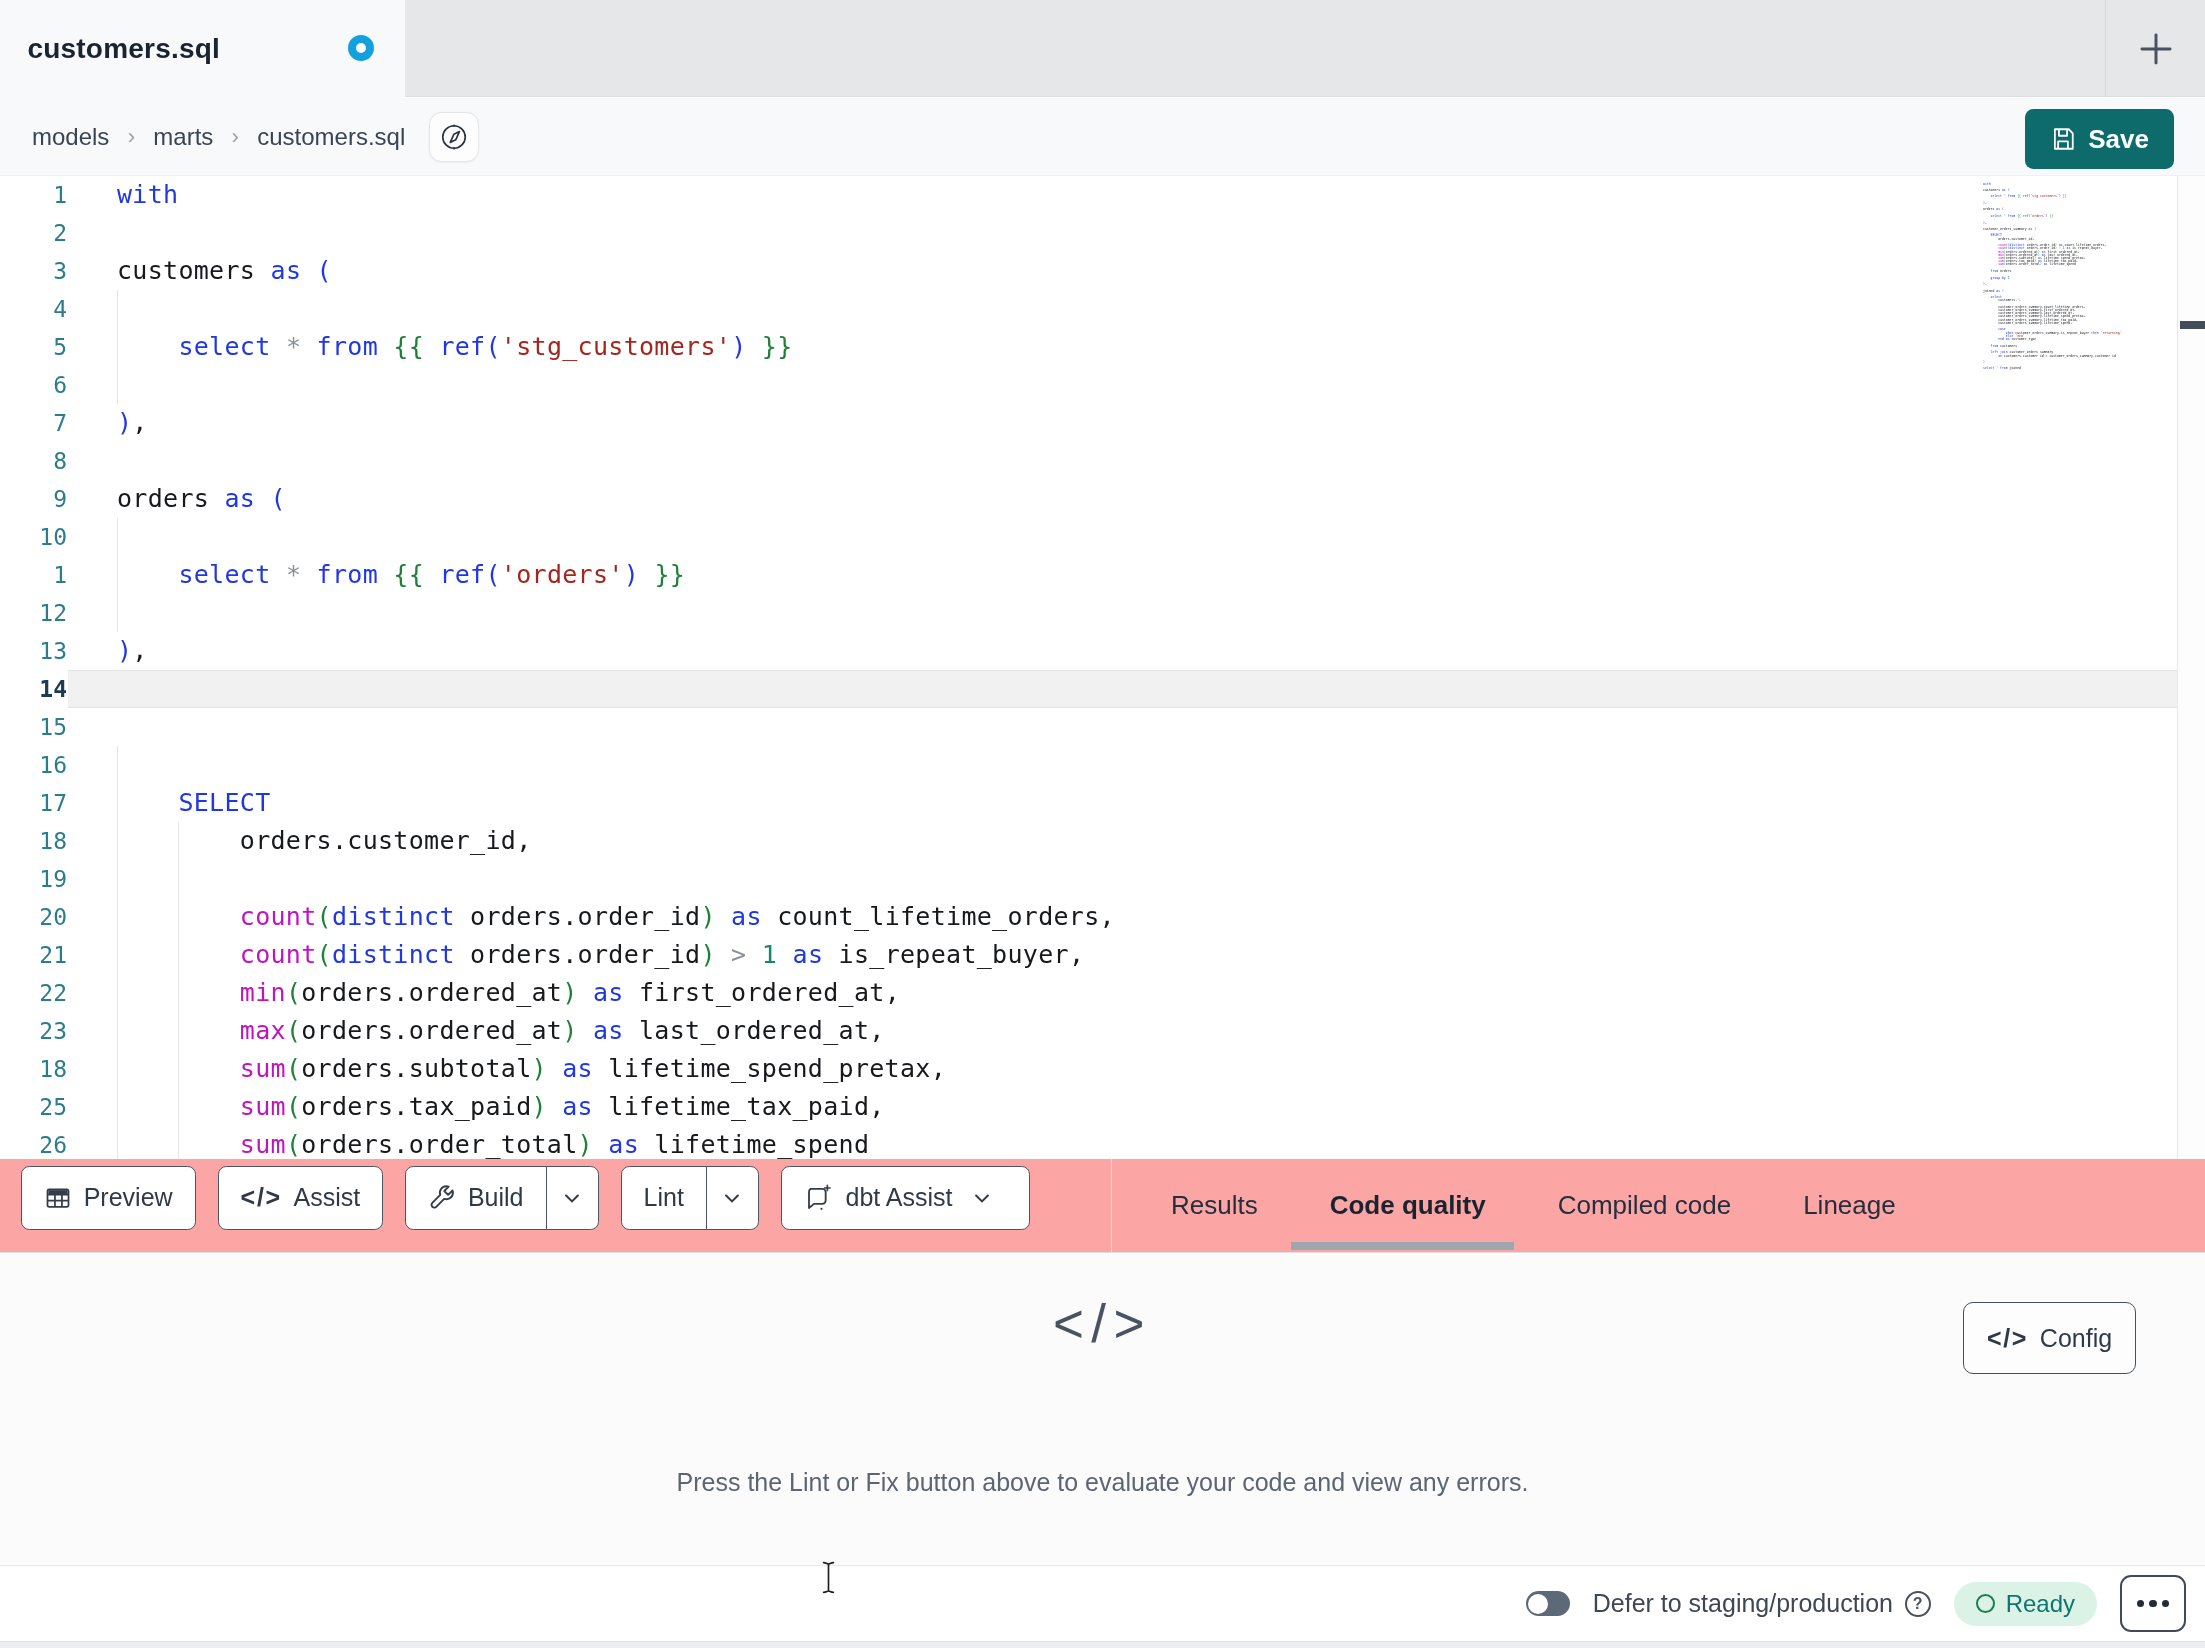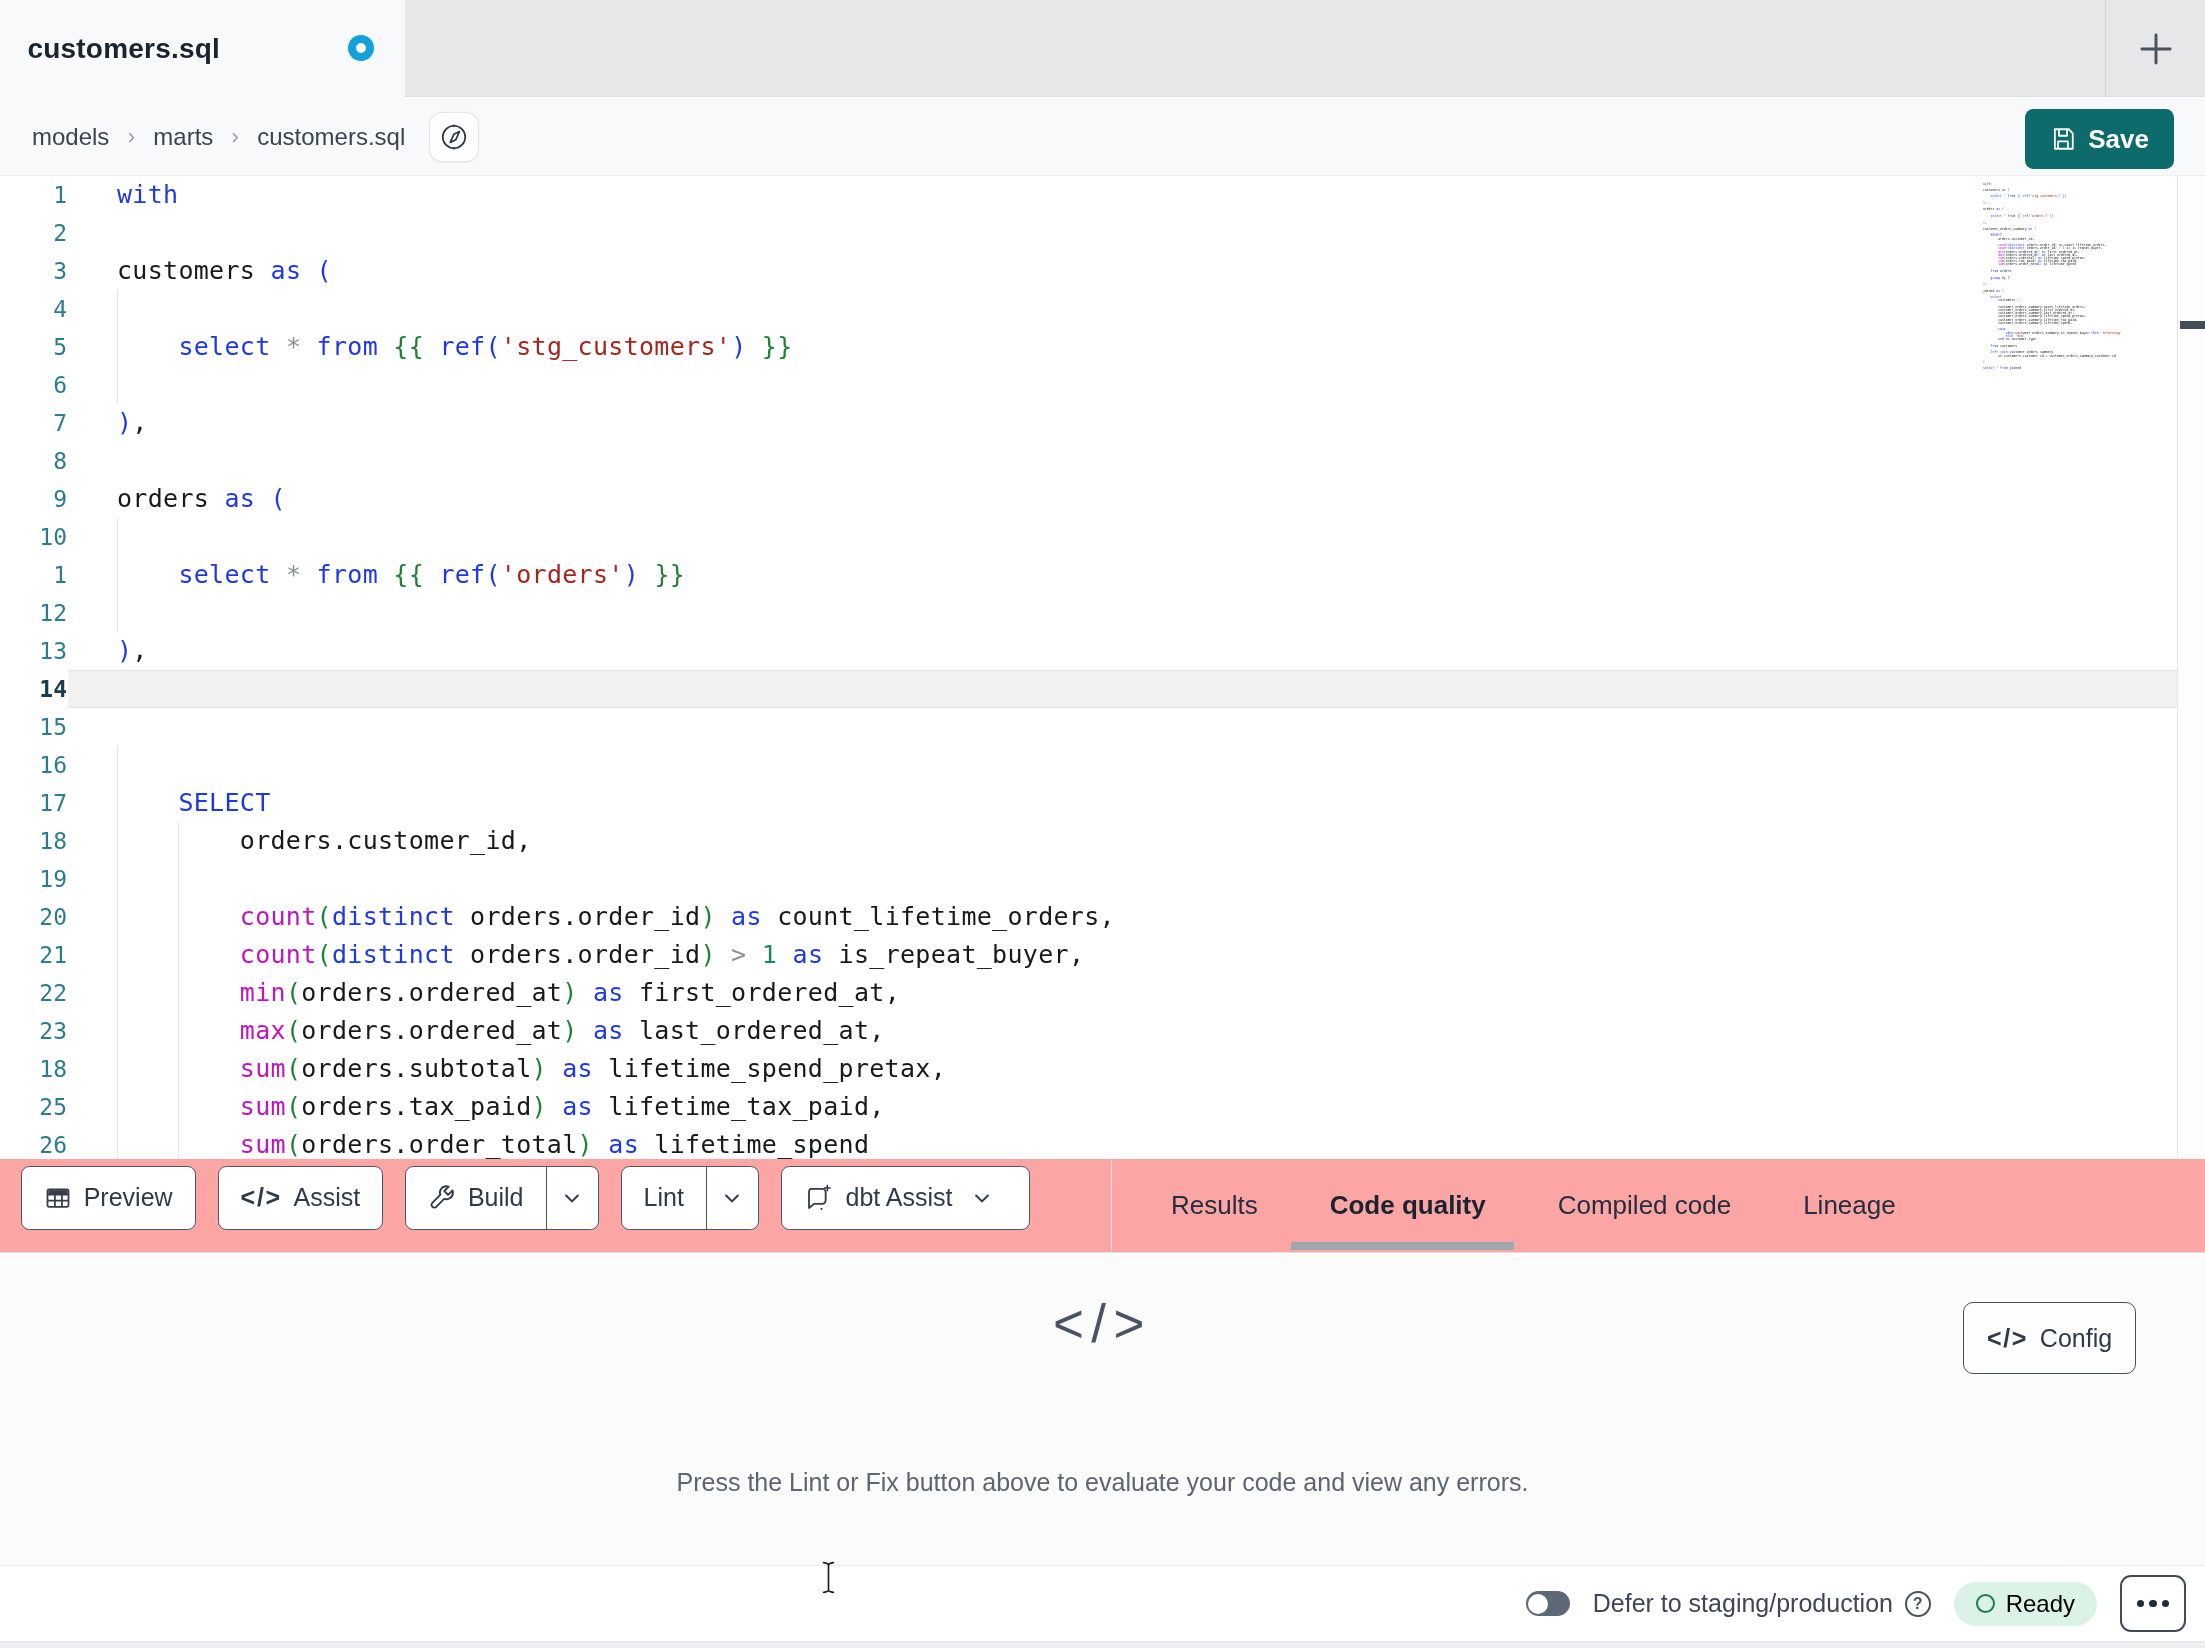--- a/index.html
+++ b/index.html
@@ -60,21 +60,21 @@
   
   .bottombar{position:absolute;top:1565px;left:0;width:2205px;height:76px;background:#fff;border-top:0.8px solid #E8E9EB;box-sizing:border-box;}
   .bb-cluster{position:absolute;right:19px;top:0;height:100%;display:flex;align-items:center;gap:23px;}
   .toggle{position:relative;width:44px;height:25px;border-radius:13.3px;background:#5E6977;cursor:pointer;flex:none;}
   .toggle .knob{position:absolute;left:2.5px;top:2.5px;width:20px;height:20px;border-radius:50%;background:#fff;}
   .defer-wrap{display:flex;align-items:center;gap:11.7px;}
   .defer-label{font-size:25px;color:#3F4754;}
   .help-icon{width:26px;height:26px;border-radius:50%;border:2.1px solid #4A525E;color:#4A525E;display:flex;align-items:center;justify-content:center;font-size:16px;font-weight:700;box-sizing:border-box;cursor:pointer;}
   .ready-pill{height:44px;padding:0 22px;border-radius:22.5px;background:#DBF3E6;display:flex;align-items:center;gap:11px;cursor:default;}
   .ready-ring{width:19px;height:19px;border-radius:50%;border:2.5px solid #1E7C4E;box-sizing:border-box;}
-  .ready-label{font-size:24px;font-weight:500;color:#000000;}
+  .ready-label{font-size:24px;font-weight:500;color:#0f766e;}
   .more-btn{width:62px;height:53px;border:2.1px solid #414B58;border-radius:11px;background:#fff;display:flex;align-items:center;justify-content:center;gap:5px;cursor:pointer;}
   .more-btn i{width:7.5px;height:7.5px;border-radius:50%;background:#222B38;}
   .bottomstrip{position:absolute;top:1641px;left:0;width:2205px;height:7.5px;background:#EDEEF0;border-top:0.8px solid #E2E3E5;box-sizing:border-box;}
 
   .text-cursor{position:absolute;left:821px;top:1561px;}
   svg{display:block;}
 </style>
 </head>
 <body>
 

